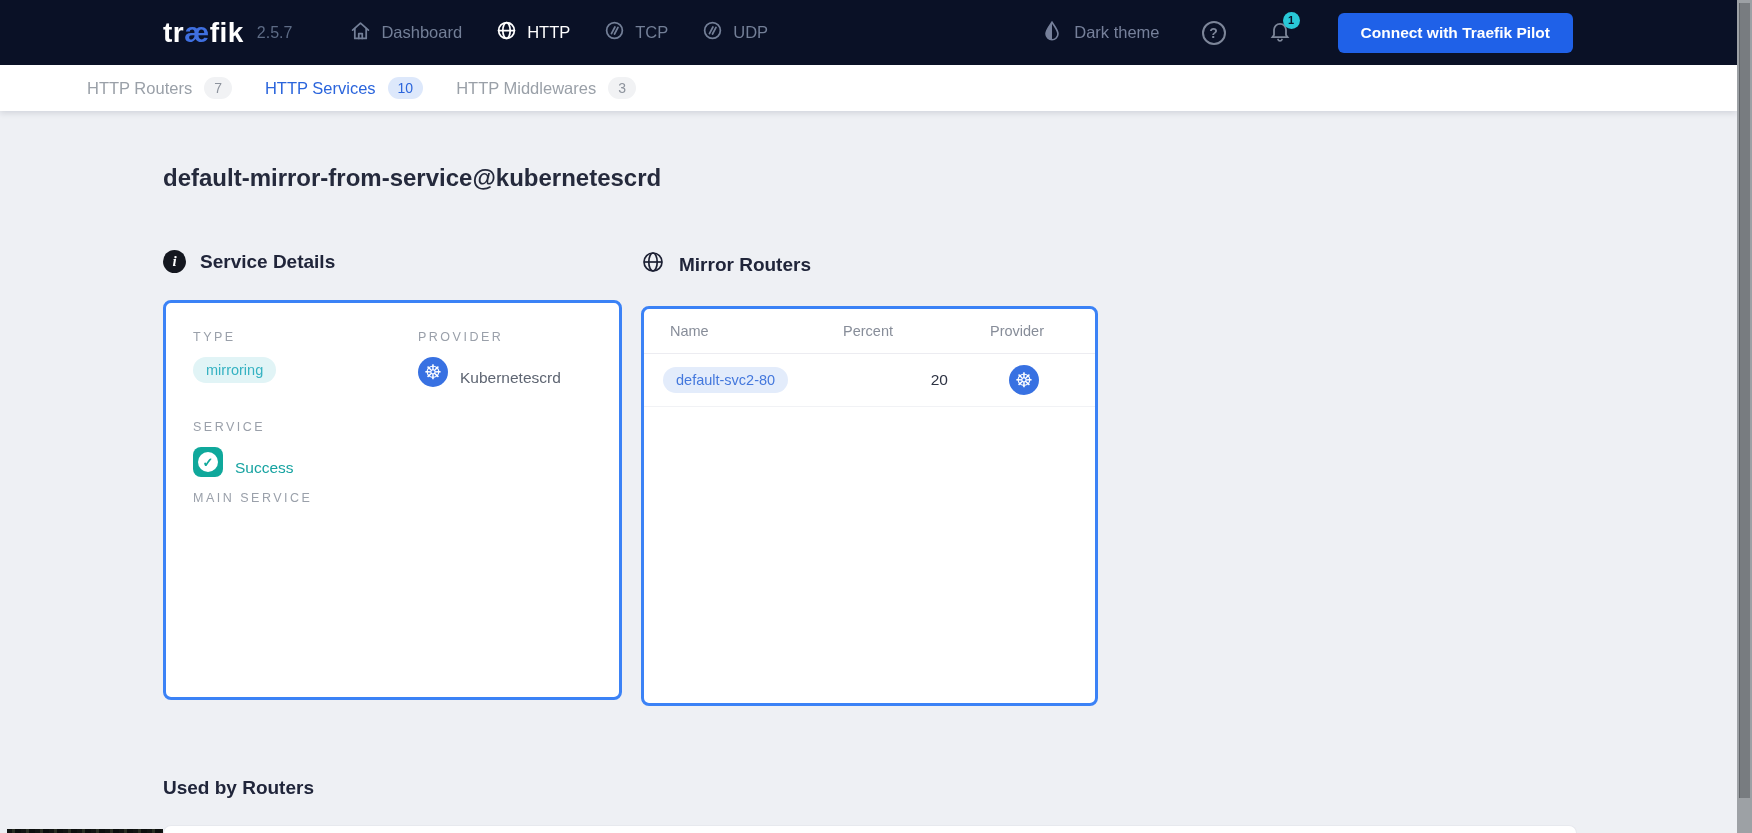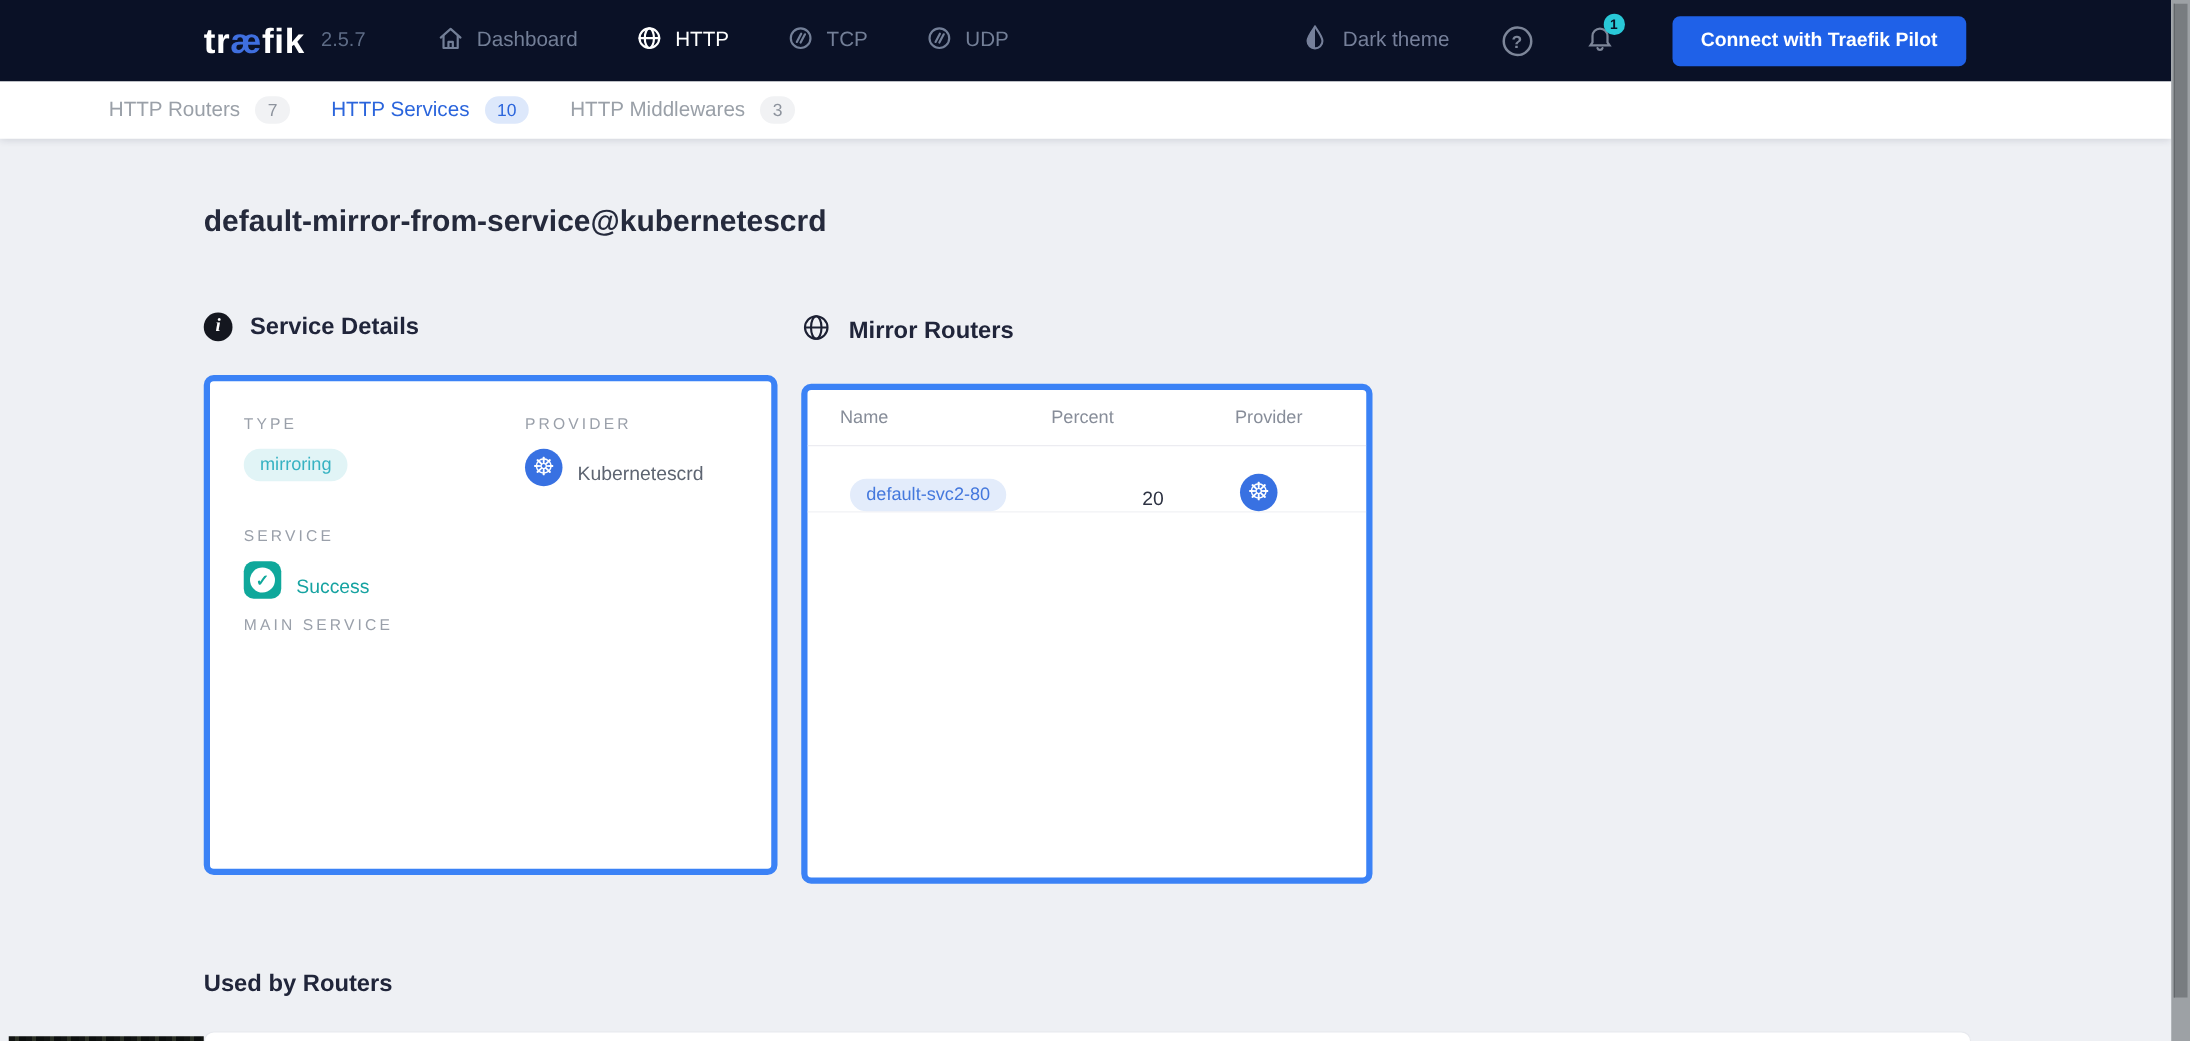--- a/index.html
+++ b/index.html
@@ -10,21 +10,21 @@
     background:#eef0f4;
   }
   
   .topbar {
     position:absolute; top:0; left:0; width:1737px; height:65px;
     background:#0a1126; display:flex; align-items:center; z-index:10;
   }
   .logo { margin-left:163px; font-size:28px; font-weight:600; color:#ffffff; letter-spacing:.5px; }
   .logo .ae { color:#3f6fdf; }
   .version { margin-left:13px; font-size:16px; color:#5d6b85; }
-  .mainnav { display:flex; align-items:center; margin-left:58px; gap:47px; }
+  .mainnav { display:flex; align-items:center; margin-left:58px; gap:34px; }
   .nav-item { display:flex; align-items:center; gap:10px; font-size:16.5px; color:#737f97; cursor:pointer; }
   .nav-item.active { color:#ffffff; }
   .nav-item svg { width:21px; height:21px; stroke:currentColor; fill:none; stroke-width:2; stroke-linecap:round; stroke-linejoin:round; }
   .topbar-right { margin-left:auto; display:flex; align-items:center; margin-right:164px; }
   .theme-toggle { display:flex; align-items:center; gap:11px; color:#76809a; font-size:16.5px; cursor:pointer; }
   .theme-toggle svg { width:22px; height:22px; stroke:currentColor; fill:none; stroke-width:1.8; }
   .icon-btn { margin-left:42px; position:relative; color:#7d8699; cursor:pointer; display:flex; align-items:center; }
   .help-circle {
     width:24px; height:24px; border:2px solid #7d8699; border-radius:50%;
     display:flex; align-items:center; justify-content:center;
@@ -59,21 +59,21 @@
   .col-1 { width:459px; } .col-2 { width:457px; }
   .section-head { display:flex; align-items:center; gap:14px; font-size:19px; font-weight:600; color:#20253a; }
   .info-circle {
     width:23px; height:23px; border-radius:50%; background:#14171f; color:#ffffff;
     display:flex; align-items:center; justify-content:center;
     font-family:"Liberation Serif", serif; font-size:15px; font-weight:700; font-style:italic;
   }
   .head-globe svg { width:24px; height:24px; stroke:#1c2033; fill:none; stroke-width:1.7; }
   .card {
     margin-top:27px; height:400px; background:#ffffff;
-    border:5px solid #3b82f6; border-radius:8px; overflow:hidden;
+    border:3px solid #3b82f6; border-radius:8px; overflow:hidden;
   }
   .card-pad { padding:27px 27px; }
   .field-label { font-size:12.5px; color:#9aa0aa; letter-spacing:2.5px; }
   .two-col { display:grid; grid-template-columns:225px 1fr; }
   .field-value { margin-top:13px; display:flex; align-items:flex-end; gap:12px; }
   .chip { display:inline-block; padding:5px 13px; border-radius:13px; font-size:14.5px; }
   .chip-teal { background:#e1f4f6; color:#36b2c2; }
   .chip-pink { background:#f8e7f8; color:#bf4fc7; }
   .chip-blue { background:#e3ecfb; color:#4478dd; }
   .k8s-icon {
@@ -91,21 +91,21 @@
     display:flex; align-items:center; justify-content:center; font-size:13px; font-weight:700;
   }
   .success-text { font-size:15.5px; color:#16a3a1; }
   .main-service-row { margin-top:14px; }
   
   .thead {
     display:flex; align-items:center; height:45px; padding:0 26px;
     border-bottom:1px solid #ececf1; color:#878d99; font-size:14.5px;gap:48px;
   }
   .trow {
-    display:flex; align-items:flex-end; height:53px; padding:0 34px;
+    display:flex; align-items:center; height:53px; padding:0 19px;
     border-bottom:1px solid #f1f2f5; font-size:15.5px; color:#2e3343;
   }
   .c-name { flex:1; text-align:left; }
   .c-percent { width:120px; text-align:right; }
   .c-provider { width:104px; margin-left:24px; text-align:center; display:flex; justify-content:center; }
   .thead .c-provider { display:block; }
   
   .used-by { position:absolute; left:163px; top:777px; font-size:19px; font-weight:700; color:#20253a; }
   .bottom-card {
     position:absolute; left:163px; top:825px; width:1414px; height:9px;

